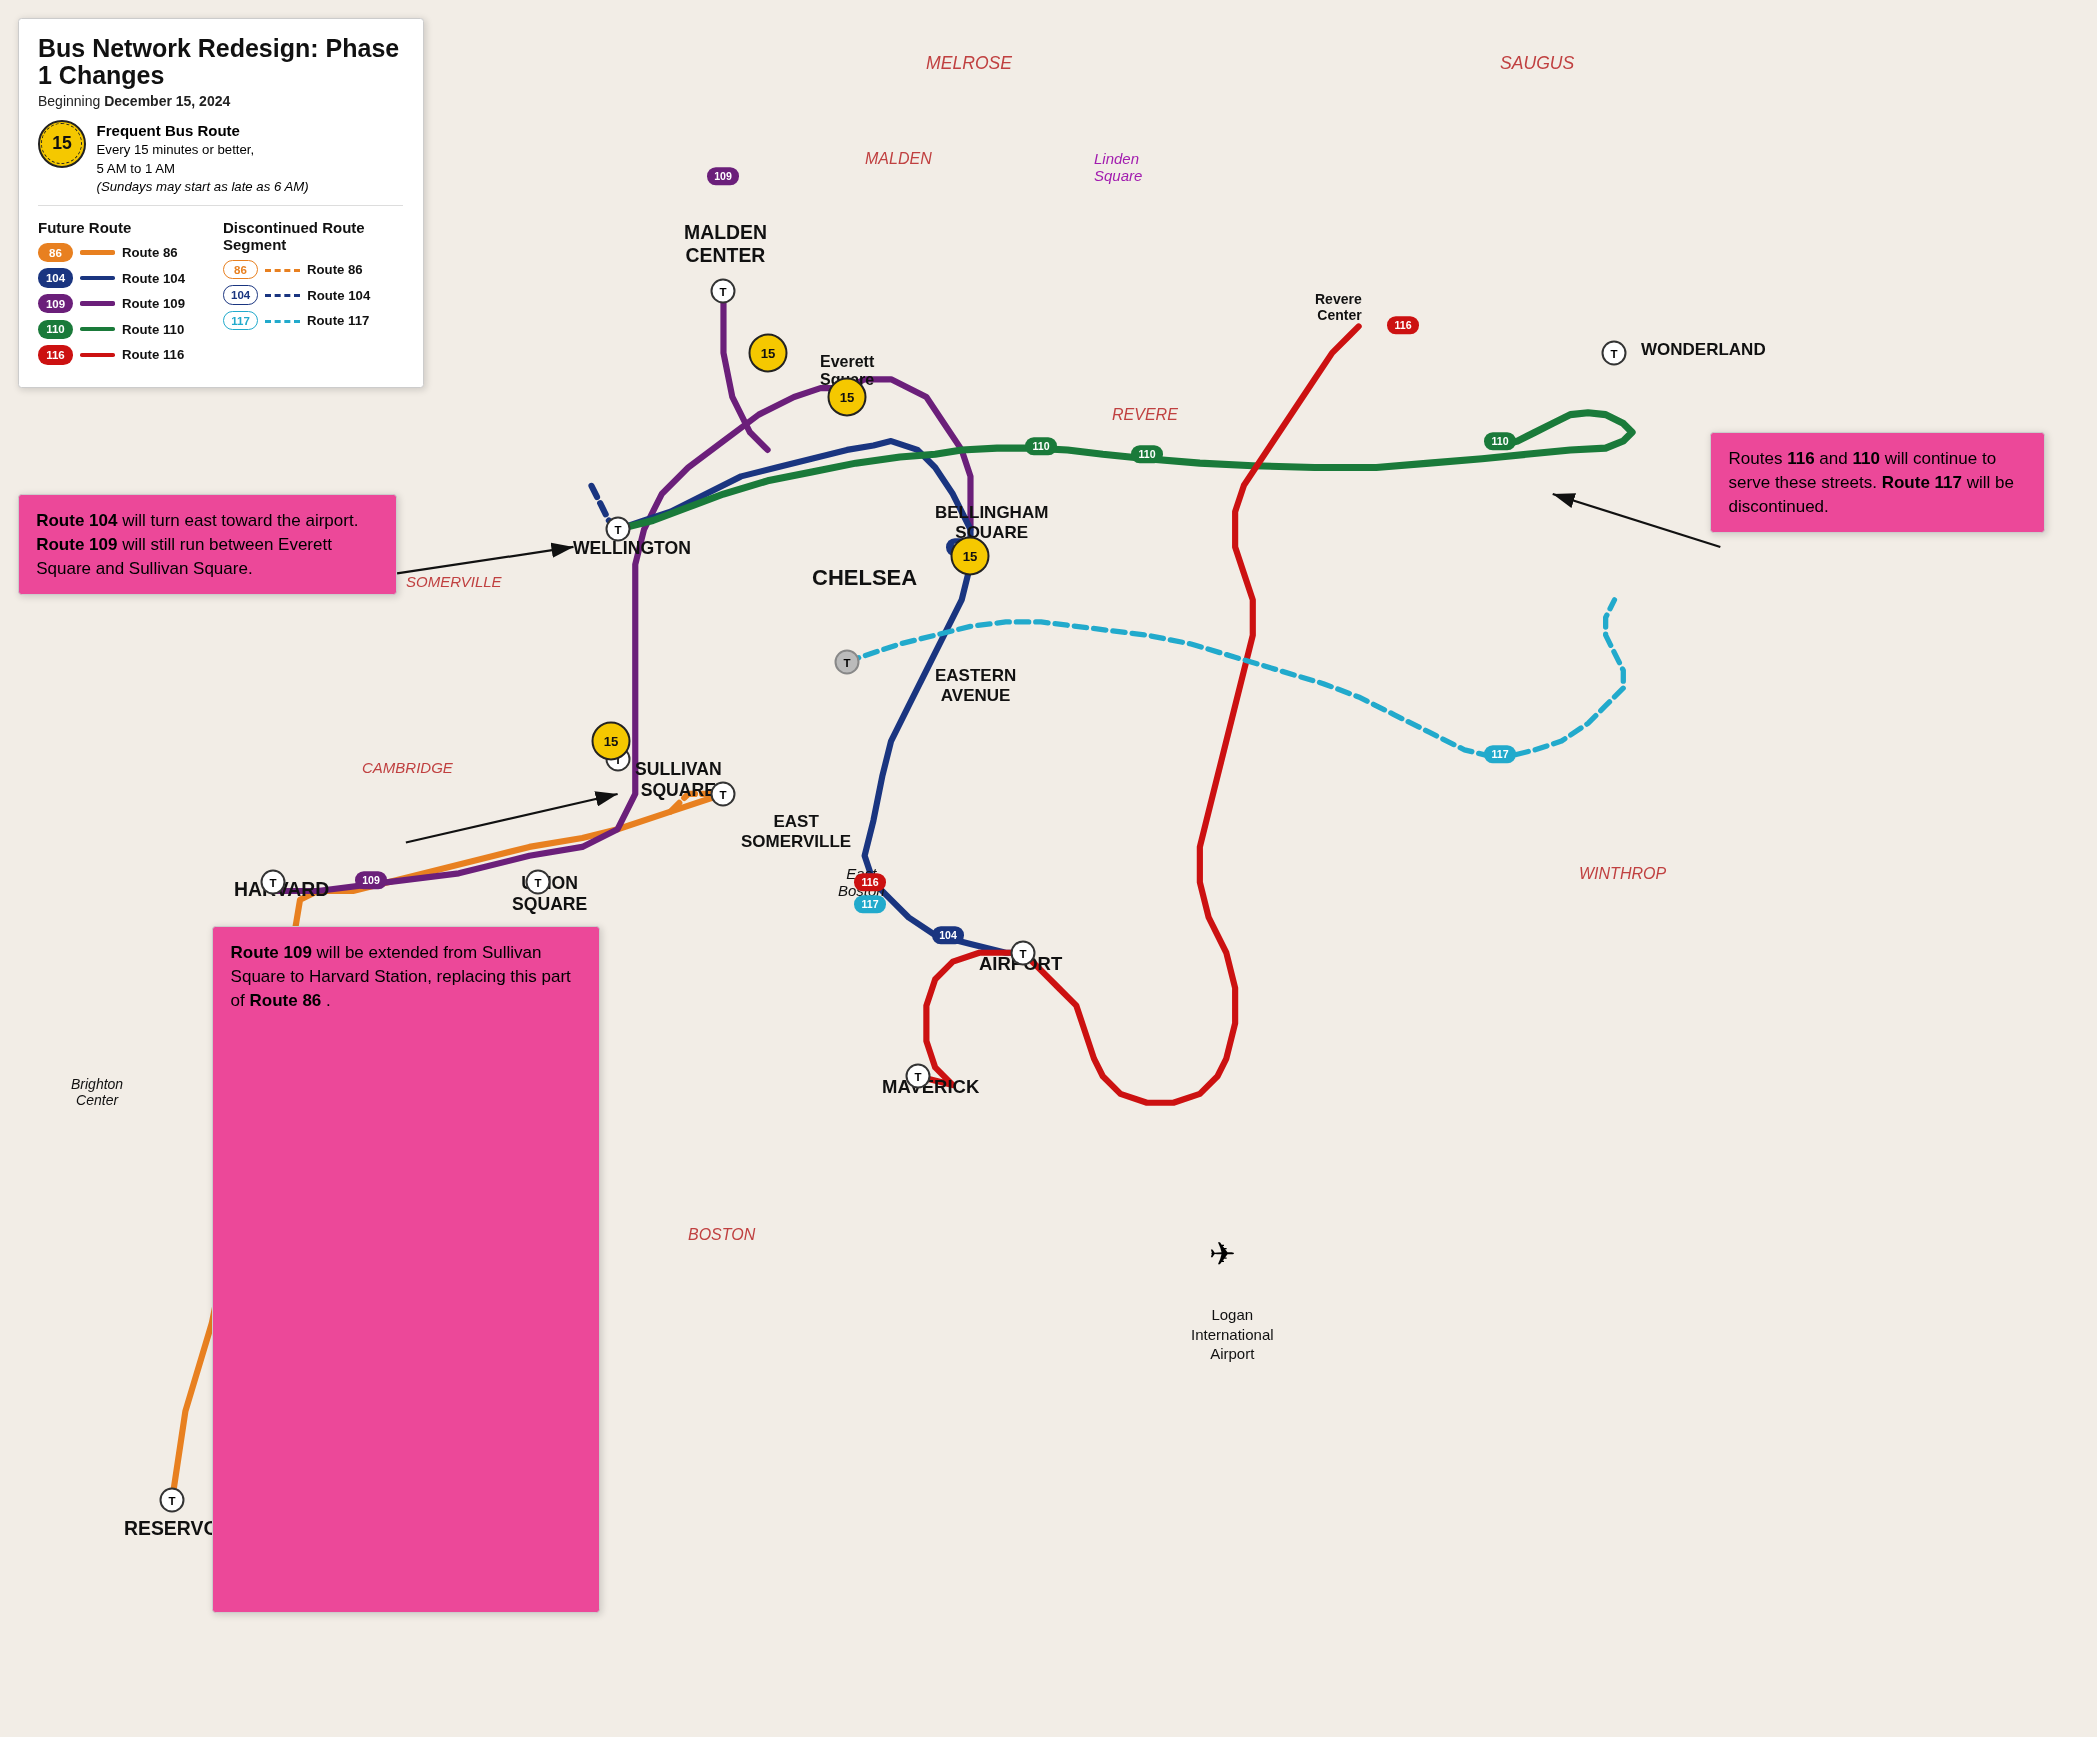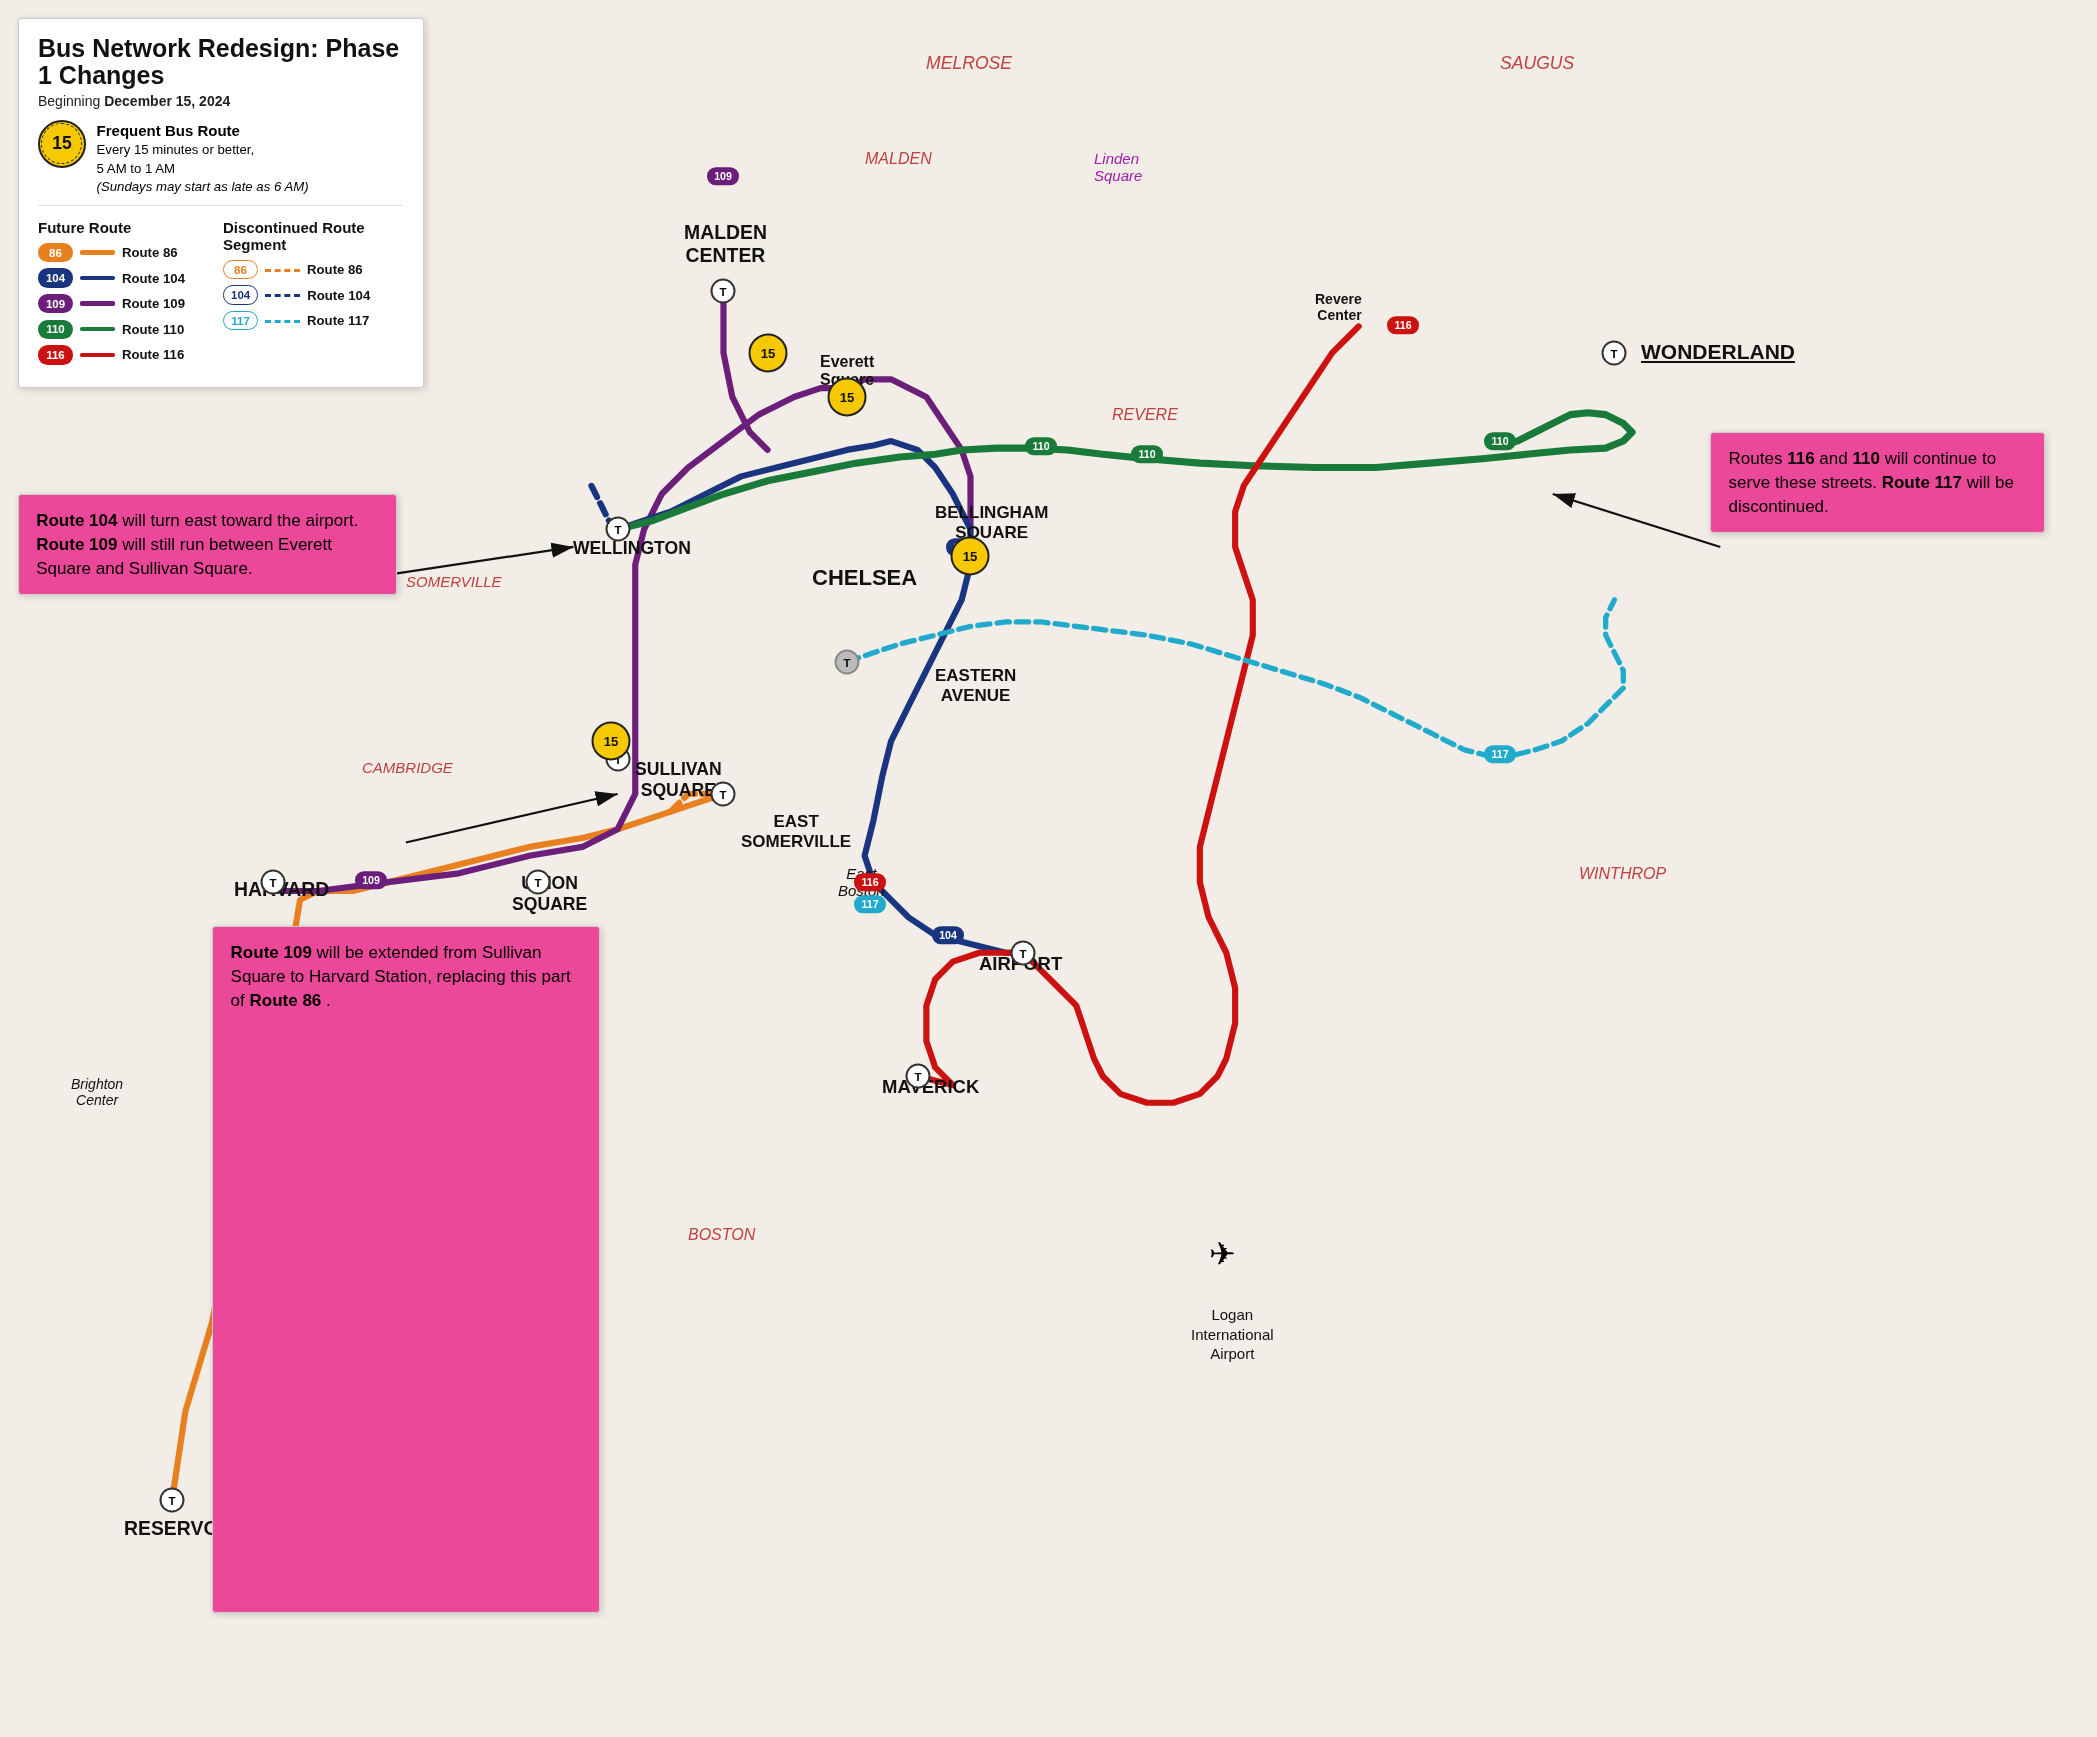--- a/index.html
+++ b/index.html
@@ -302,21 +302,21 @@
   <line x1="1950" y1="620" x2="1760" y2="560" stroke="#111" stroke-width="2.5" marker-end="url(#arrowhead)"></line>
 
 </svg>
 
 <div class="map-label" style="left:684px;top:221px;font-size:19.4px;">MALDEN<br>CENTER</div>
 <div class="map-label-light" style="left:926px;top:53px;font-size:17.6px;color:#c04040;">MELROSE</div>
 <div class="map-label-light" style="left:1500px;top:53px;font-size:17.6px;color:#c04040;">SAUGUS</div>
 <div class="map-label-light" style="left:865px;top:150px;font-size:16px;color:#c04040;">MALDEN</div>
 <div class="map-label" style="left:820px;top:353px;font-size:16px;font-weight:700;">Everett<br>Square</div>
 <div class="map-label-light" style="left:1112px;top:406px;font-size:16px;color:#c04040;">REVERE</div>
-<div class="map-label" style="left:1641px;top:340px;font-size:21px;text-decoration:underline;">WONDERLAND</div>
+<div class="map-label" style="left:1641px;top:340px;font-size:17px;">WONDERLAND</div>
 <div class="map-label" style="left:1315px;top:291px;font-size:14px;text-align:right;">Revere<br>Center</div>
 <div class="place-label-italic" style="left:1094px;top:150px;font-size:15px;font-style:italic;">Linden<br>Square</div>
 <div class="map-label" style="left:573px;top:538px;font-size:17.6px;">WELLINGTON</div>
 <div class="map-label" style="left:935px;top:503px;font-size:17px;line-height:1.2;">BELLINGHAM<br>SQUARE</div>
 <div class="map-label" style="left:812px;top:565px;font-size:22px;">CHELSEA</div>
 <div class="map-label" style="left:935px;top:666px;font-size:17px;line-height:1.2;">EASTERN<br>AVENUE</div>
 <div class="map-label" style="left:635px;top:759px;font-size:17.6px;line-height:1.2;">SULLIVAN<br>SQUARE</div>
 <div class="map-label" style="left:741px;top:812px;font-size:17px;line-height:1.2;">EAST<br>SOMERVILLE</div>
 <div class="map-label-light" style="left:362px;top:759px;font-size:15px;color:#c04040;">CAMBRIDGE</div>
 <div class="map-label-light" style="left:406px;top:573px;font-size:15px;color:#c04040;">SOMERVILLE</div>

